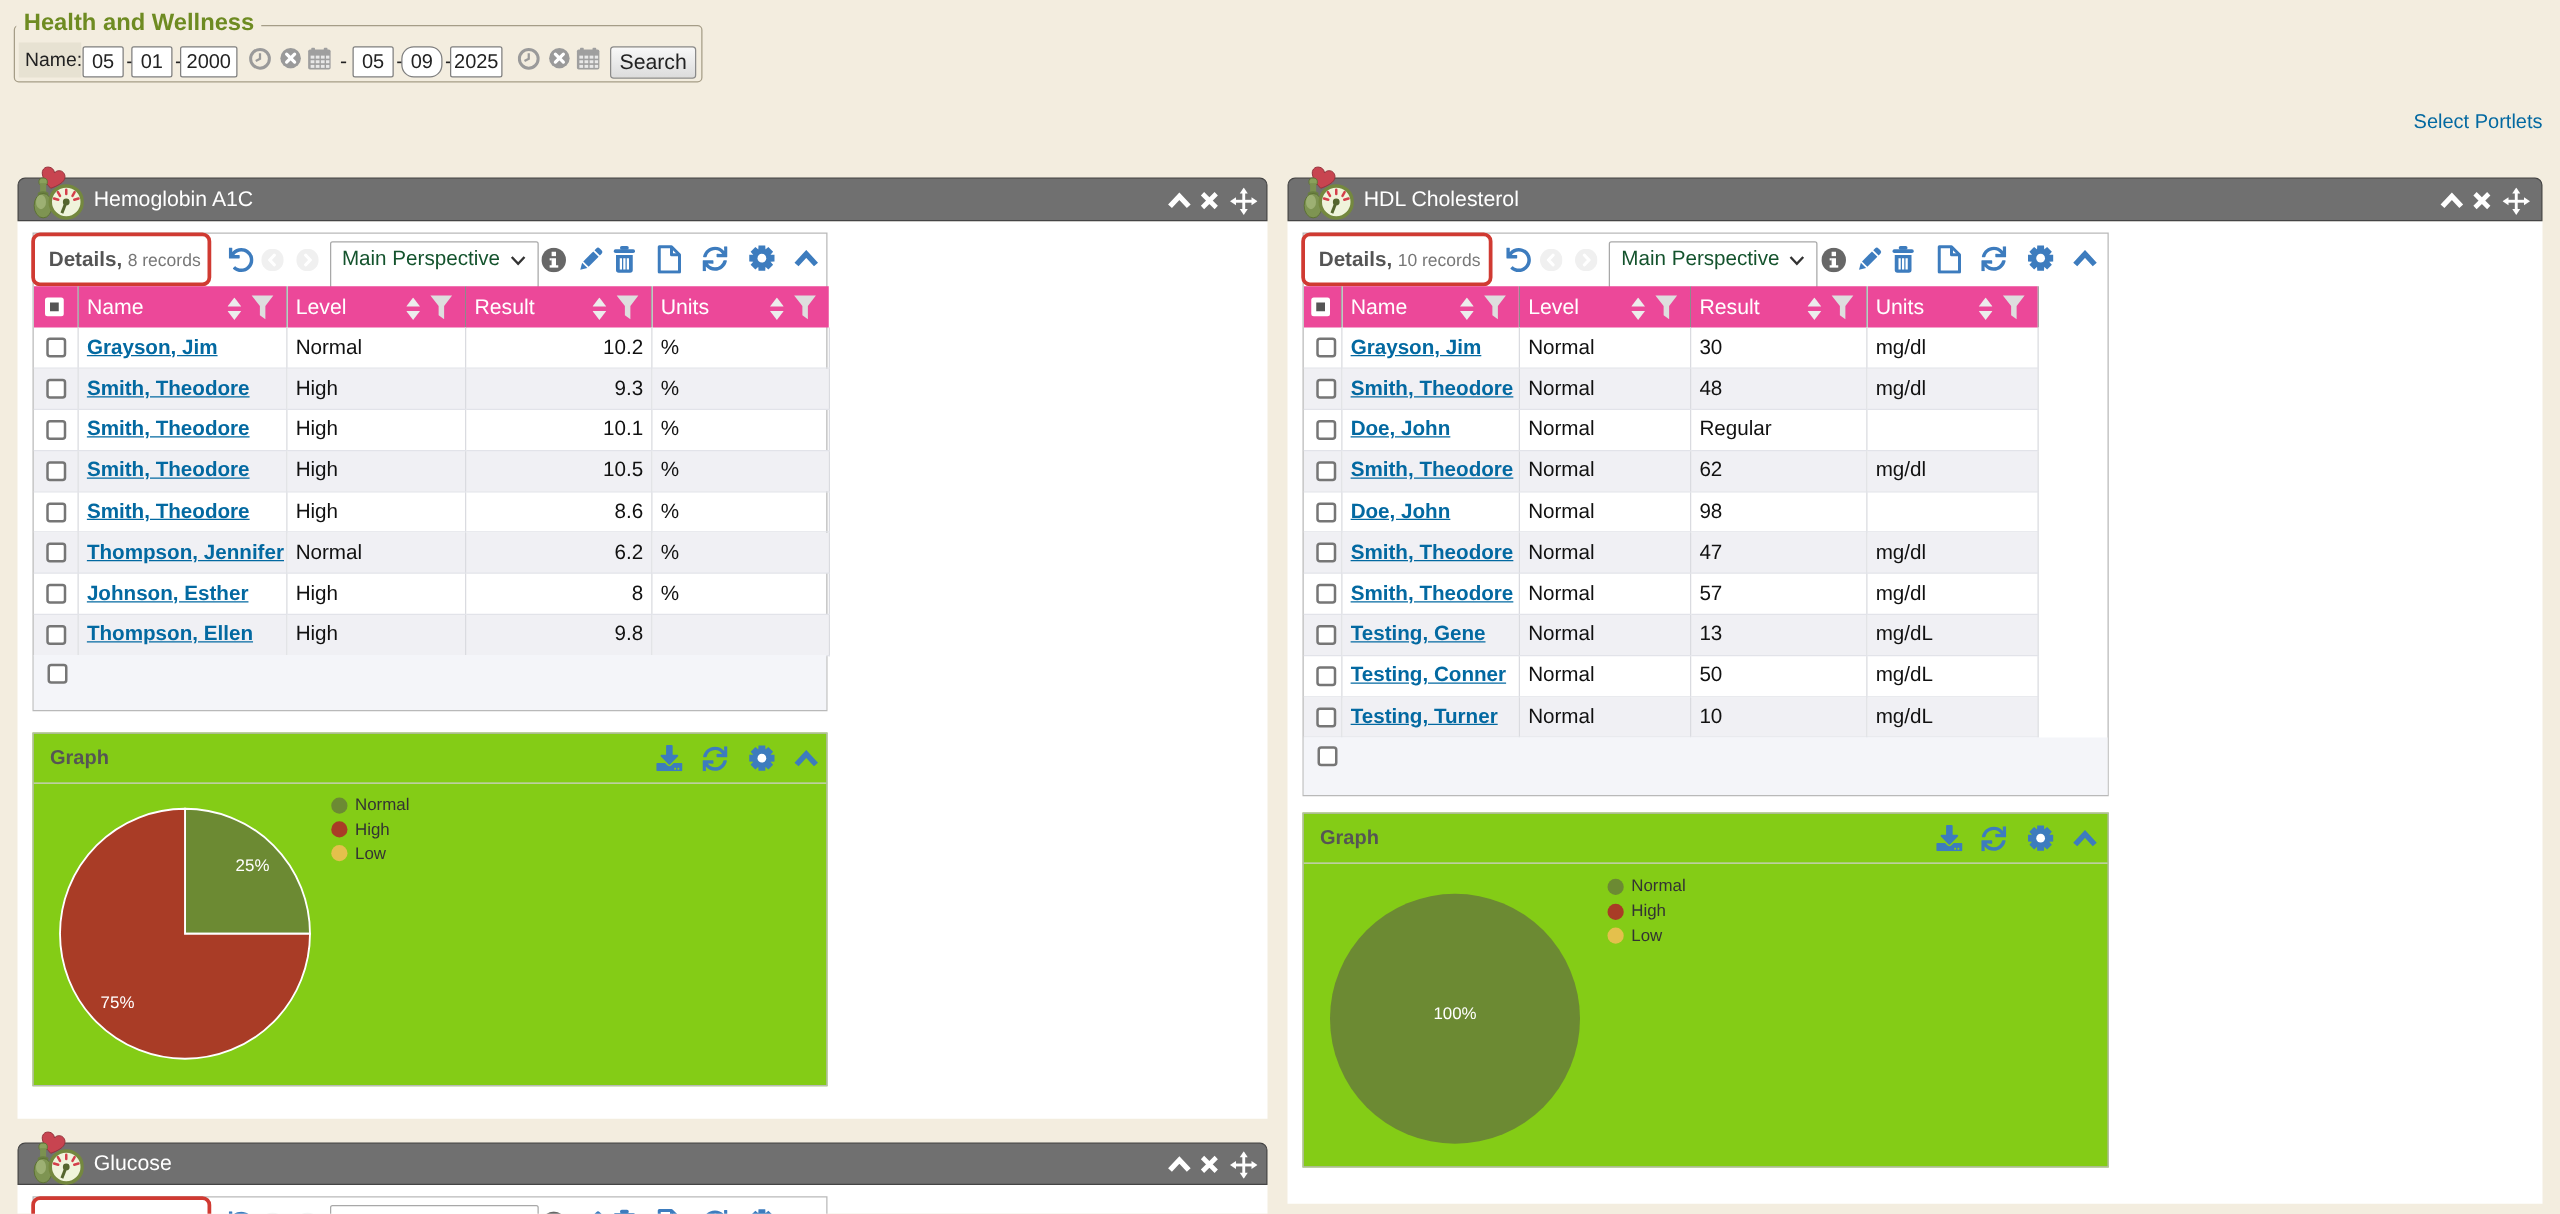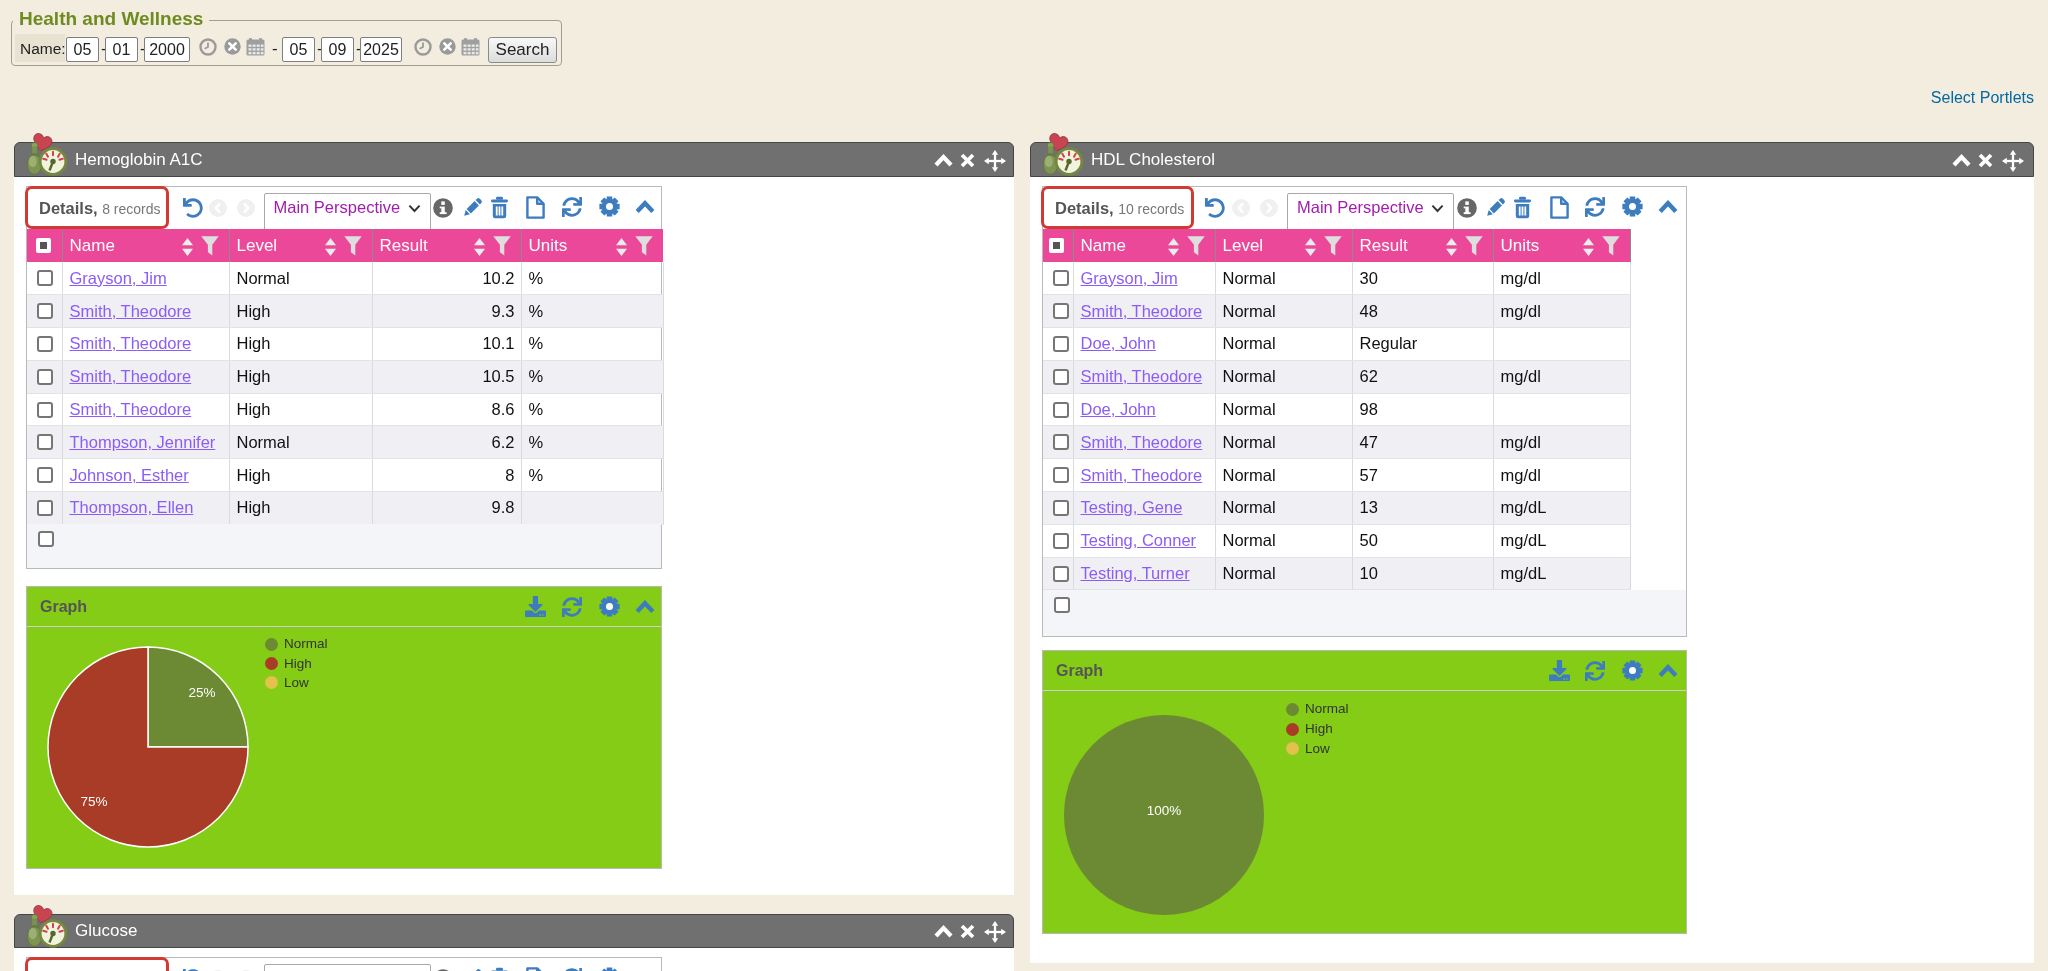--- a/index.html
+++ b/index.html
@@ -33,31 +33,31 @@
   .pbody { position:absolute; left:0; width:100%; background:#fff; }
   .hicons { position:absolute; top:8px; }
 
   
   .dbox { position:absolute; background:#fff; border:1px solid #b9b9b9; }
   .redbox { position:absolute; left:-2px; top:-1px; height:43px; background:#fff;
         border:3px solid #d03a32; border-radius:7px; padding:10px 0 0 11px; white-space:nowrap; }
   .redbox b { font-size:16.5px; color:#555; font-weight:bold; }
   .redbox span { font-size:14px; color:#777; }
   .tsel { position:absolute; top:6px; height:38px; background:#fff; border:1px solid #a8a8a8;
-        border-radius:2px; font-size:16.5px; color:#a21caf; padding:4px 0 0 9px; }
+        border-radius:2px; font-size:16.5px; color:#14532d; padding:4px 0 0 9px; }
 
   
   table.grid { border-collapse:collapse; table-layout:fixed; position:absolute; left:0; top:42px; }
   table.grid th { background:#ec4899; color:#fff; font-weight:normal; font-size:17px;
         text-align:left; height:33px; padding:0 0 0 7px; border-right:1px solid #8b8b8b; position:relative; }
   table.grid td { font-size:16.5px; color:#111; height:32.8px; padding:0 0 0 7px;
         border-right:1px solid #dadbe0; border-bottom:1px solid #e2e3e9; overflow:hidden; white-space:nowrap; }
   table.grid tr.alt td { background:#f0f0f4; }
   table.grid td.num { text-align:right; padding:0 6px 0 0; }
-  a.nm { color:#8b5cf6; text-decoration:underline; }
+  a.nm { color:#0369a1; text-decoration:underline;font-weight:bold; }
   .cb { width:16px; height:16px; background:#fff; border:2px solid #767676; border-radius:3px; }
   .hcb { width:15px; height:15px; background:#fff; border-radius:2px; position:relative; }
   .hcb:after { content:""; position:absolute; left:4px; top:4px; width:7px; height:7px; background:#555; }
   .botzone { position:absolute; left:0; background:#f4f5f9; }
 
   
   .gbox { position:absolute; background:#84cc16; border:1px solid #b9b9b9; }
   .gtitle { position:absolute; left:13px; top:11px; font-size:16px; font-weight:bold; color:#555; }
   .gdiv { position:absolute; left:0; top:39px; width:100%; border-top:1px solid #cfcfcf; }
   .legrow { position:absolute; font-size:13.5px; color:#333; white-space:nowrap; }
@@ -100,21 +100,21 @@
           <rect x="14.8" y="10.2" width="2.7" height="2.4"></rect>
           <rect x="2.5" y="13.9" width="3" height="2.4"></rect>
           <rect x="6.6" y="13.9" width="3" height="2.4"></rect>
           <rect x="10.7" y="13.9" width="3" height="2.4"></rect>
           <rect x="14.8" y="13.9" width="2.7" height="2.4"></rect>
         </g>
       </svg></div>
   <div class="dash" style="left:260px;">-</div>
   <div class="din" style="left:270px; width:33px;">05</div>
   <div class="dash" style="left:305px;">-</div>
-  <div class="din" style="left:309px; width:33px;">09</div>
+  <div class="din" style="left:309px; width:33px;border-radius:10px;">09</div>
   <div class="dash" style="left:344px;">-</div>
   <div class="din" style="left:348px; width:42px;">2025</div>
   <div class="gicon" style="left:402px;"><svg width="18" height="18" viewBox="0 0 18 18">
         <circle cx="9" cy="9" r="7.5" fill="none" stroke="#9a9a9a" stroke-width="2.4"></circle>
         <path d="M9 4.5 V9 L5.6 10.8" fill="none" stroke="#9a9a9a" stroke-width="1.8"></path>
       </svg></div>
   <div class="gicon" style="left:427px;"><svg width="17" height="17" viewBox="0 0 17 17">
         <circle cx="8.5" cy="8.5" r="8.2" fill="#9a9a9a"></circle>
         <path d="M5.3 5.3 L11.7 11.7 M11.7 5.3 L5.3 11.7" stroke="#fff" stroke-width="2.6" stroke-linecap="round"></path>
       </svg></div>

